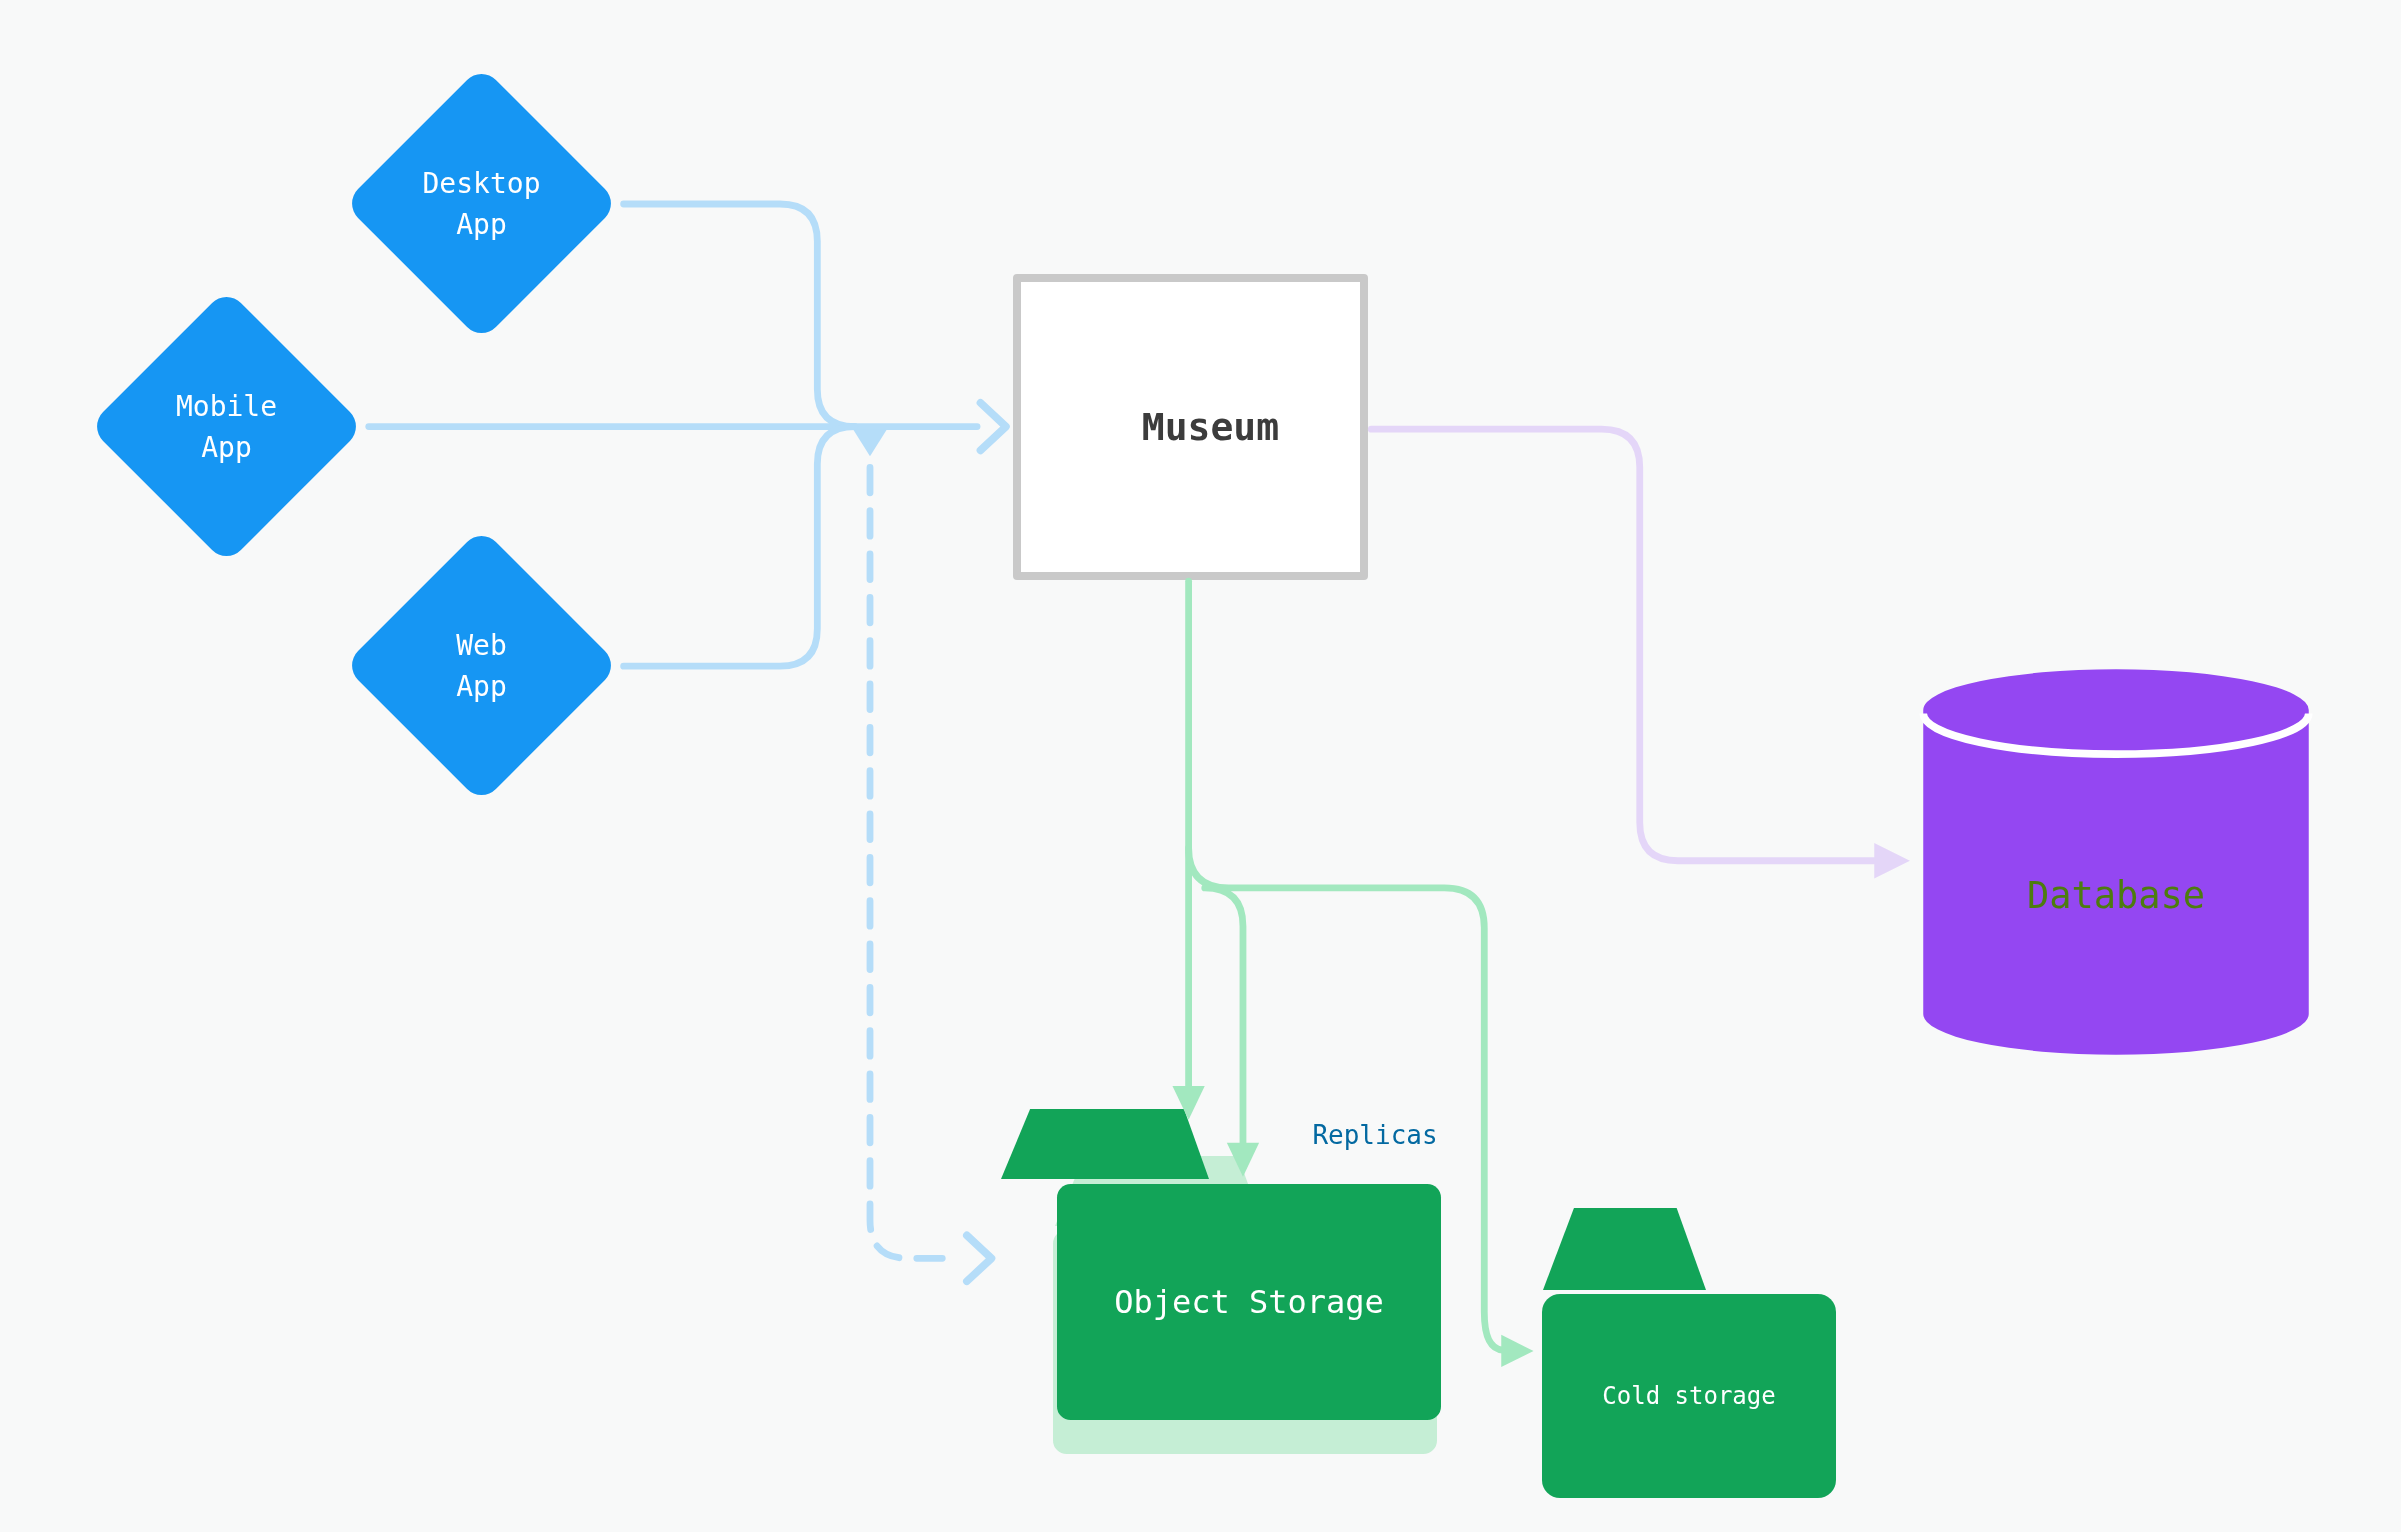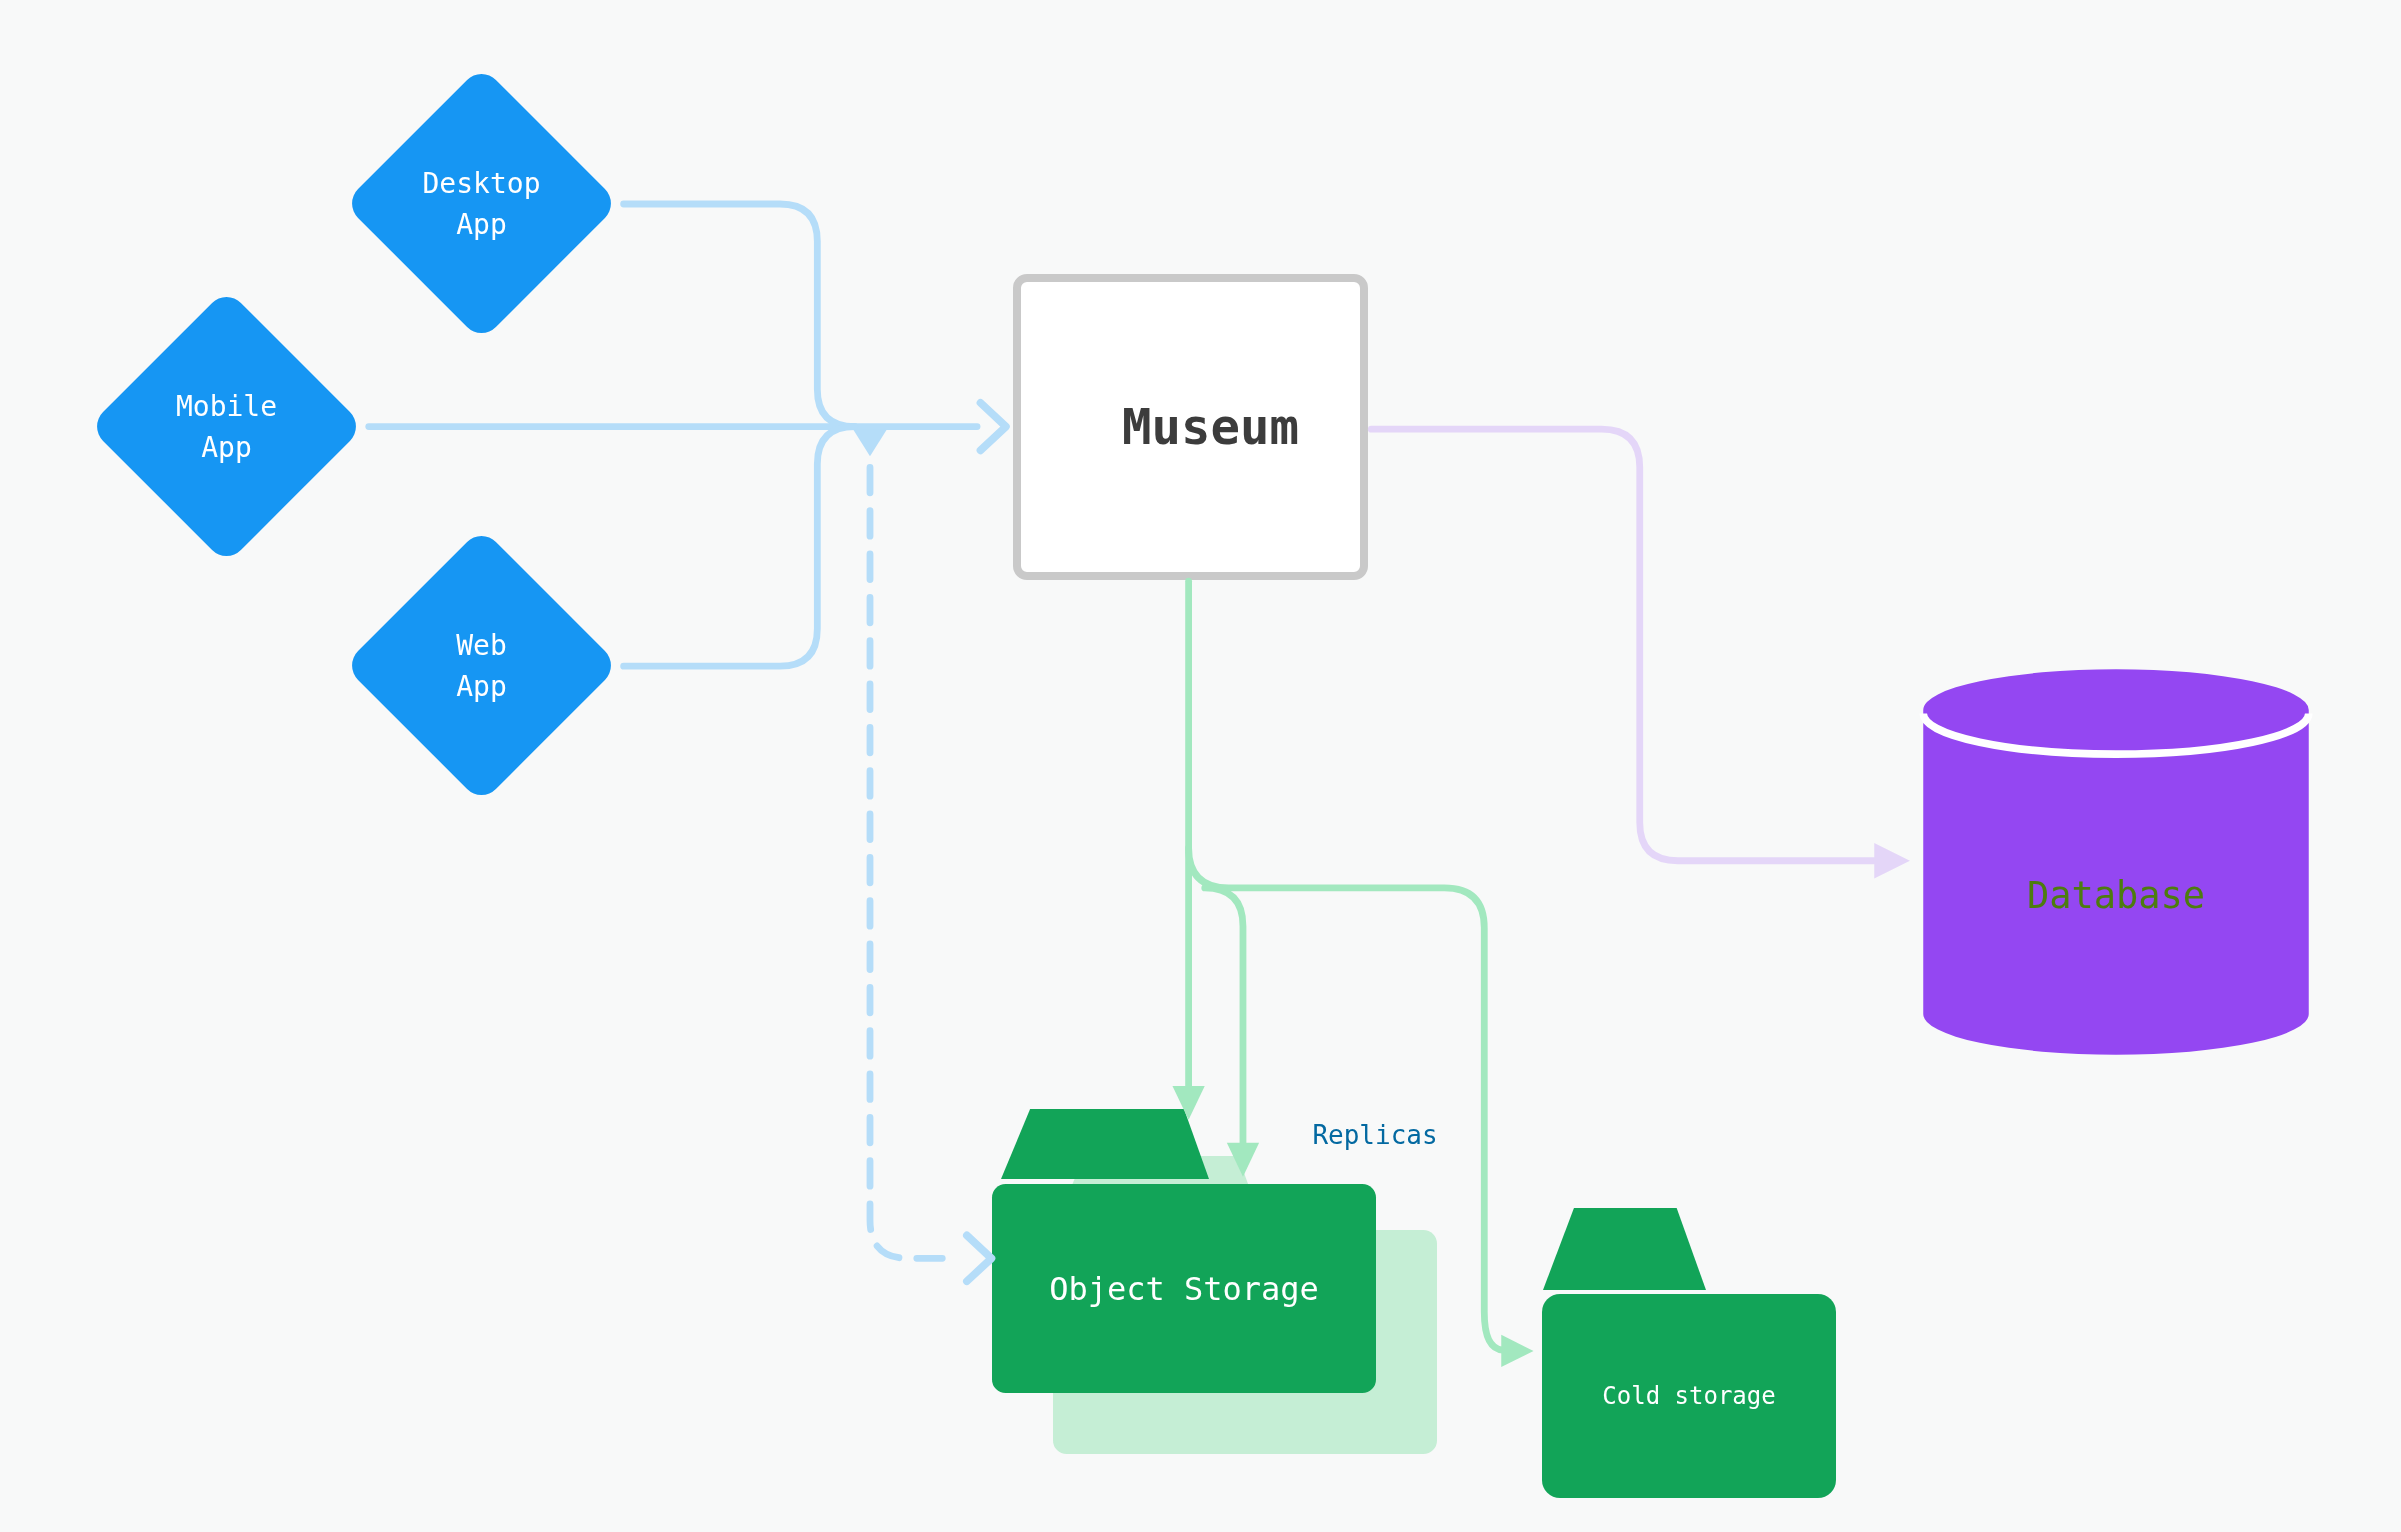--- a/index.html
+++ b/index.html
@@ -17,36 +17,36 @@
     position:absolute; inset:0; transform:rotate(-45deg);
     display:flex; flex-direction:column; align-items:center; justify-content:center;
     color:#FFFFFF; font-size:28px; line-height:41px;
   }
   #diamond-desktop { left:384px; top:106px; }
   #diamond-mobile  { left:129px; top:329px; }
   #diamond-web     { left:384px; top:568px; }
   
   .museum {
     position:absolute; left:1013px; top:274px; width:355px; height:306px;
-    background:#FFFFFF; border:8.5px solid #C9C9C9; border-radius:14px;
+    background:#FFFFFF; border:8.5px solid #C9C9C9; border-radius:4px;
     display:flex; align-items:center; justify-content:center;
-    font-size:49px; font-weight:bold; color:#3C3C3C;padding-left:40px;
+    font-size:38px; font-weight:bold; color:#3C3C3C;padding-left:40px;
   }
   
   .folder-tab  { position:absolute; clip-path:polygon(14% 0, 88% 0, 100% 100%, 0% 100%); }
   .folder-body {
     position:absolute; border-radius:13.6px;
     display:flex; align-items:center; justify-content:center; color:#FFFFFF;
   }
   .green-dark  { background:#12A458; }
   .green-light { background:#C5EED5; }
   #os-replica-tab  { left:1055px; top:1156px; width:208px; height:70px; }
   #os-replica-body { left:1053px; top:1230px; width:384px; height:224px; }
   #os-tab  { left:1001px; top:1109px; width:208px; height:70px; }
-  #os-body { left:992px; top:1184px; width:384px; height:209px; font-size:32px;text-align:center; }
+  #os-body { left:1057px; top:1184px; width:384px; height:236px; font-size:32px;text-align:center; }
   #cold-tab  { left:1543px; top:1208px; width:163px; height:82px; clip-path:polygon(19% 0, 82% 0, 100% 100%, 0% 100%); }
   #cold-body { left:1542px; top:1294px; width:294px; height:204px; font-size:24px; border-radius:18px; }
   
   #database-svg { position:absolute; left:1919px; top:665px; }
   #database-label {
     position:absolute; left:2116px; top:895px; transform:translate(-50%,-50%);
     color:#4d7c0f; font-size:37px;
   }
   
   #replicas-label {

